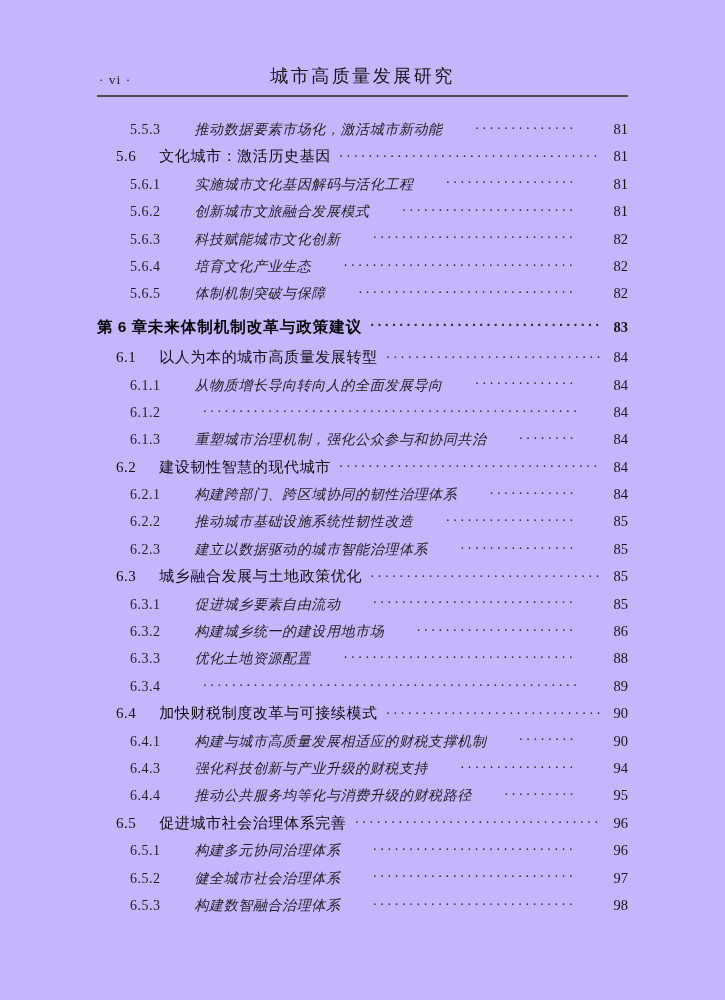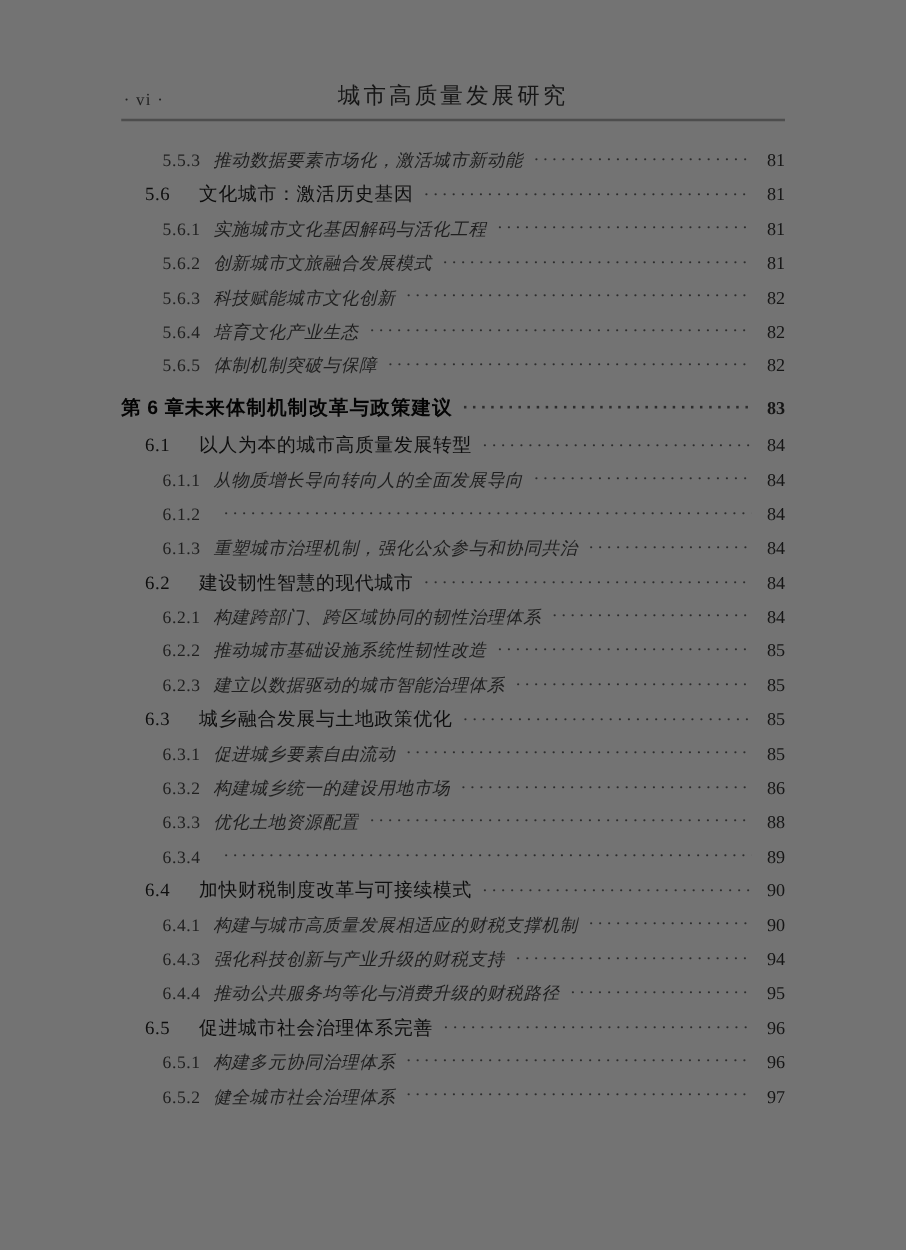--- a/index.html
+++ b/index.html
@@ -3,21 +3,21 @@
 <meta charset="utf-8">
 <style>
   html, body { margin: 0; padding: 0; }
   body {
     width: 725px; height: 1000px;
     background: #fbfbfa;
     font-family: "Liberation Serif", "DejaVu Serif", serif;
     color: #1b1b1b;
     overflow: hidden;
   }
-  .page { position: relative; width: 725px; height: 1000px; background: #737373; }
+  .page { position: relative; width: 725px; height: 1000px; background: #c4b5fd; }
 
   
   .running-head {
     position: absolute; left: 97px; right: 97px; top: 70px;
     height: 27px;
     border-bottom: 2px solid #4d4d4d;
     box-sizing: border-box;
   }
   .folio {
     position: absolute; left: 2px; bottom: 7px;
@@ -64,21 +64,21 @@
     font-weight: 700; font-size: 15.5px;
     margin: 5px 0 4px 0; color: #050505;
   }
   .level-1 .num { }
   .level-1 .title { letter-spacing: 1px; }
   .level-2 {
     font-size: 15px; padding-left: 19px; color: #0e0e0e;
   }
   .level-2 .num { margin-right: 23px; }
   .level-3 {
-    font-size: 14px; padding-left: 33px; font-style: italic; color: #1f1f1f;
+    font-size: 14px; padding-left: 33px; font-style: italic; color: #1f1f1f; gap: 24px;
   }
   .level-3 .num { margin-right: 10px; }
 </style>
 </head>
 <body>
 
 <div class="page">
 
   <div class="running-head">
     <span class="folio">· vi ·</span>
@@ -245,15 +245,21 @@
       <span class="title">构建多元协同治理体系</span>
       <span class="leader"></span>
       <span class="pg">96</span>
     </div>
       <div class="toc-row level-3">
       <span class="num">6.5.2</span>
       <span class="title">健全城市社会治理体系</span>
       <span class="leader"></span>
       <span class="pg">97</span>
     </div>
+      <div class="toc-row level-3">
+      <span class="num">6.5.3</span>
+      <span class="title">构建数智融合治理体系</span>
+      <span class="leader"></span>
+      <span class="pg">98</span>
+    </div>
     </div>
 
 </div>
 
 </body></html>

